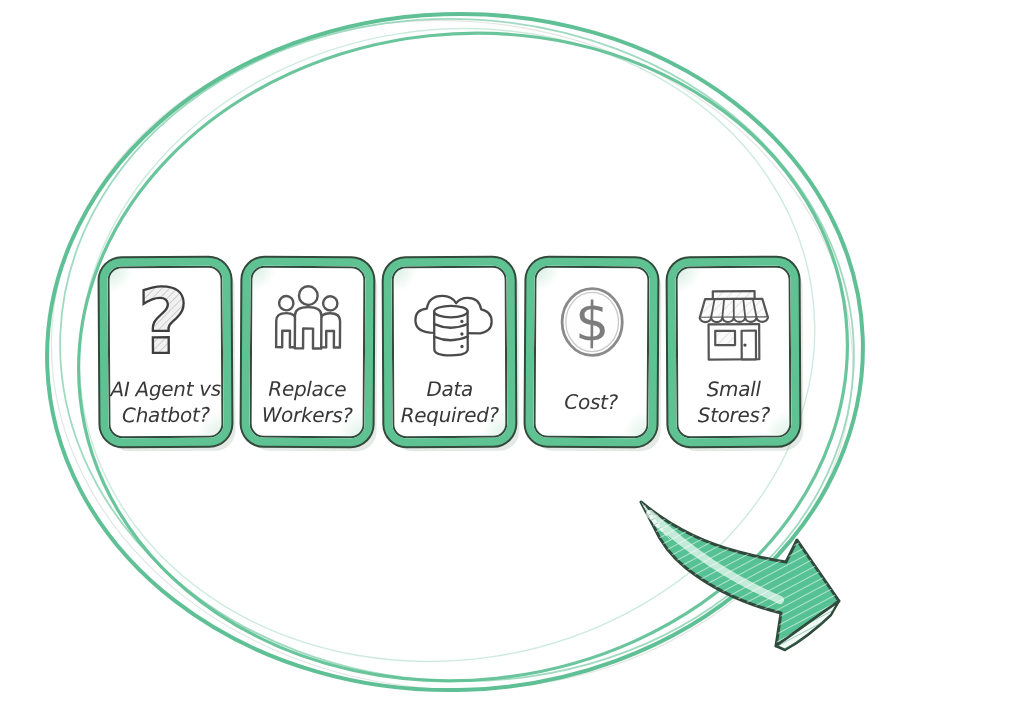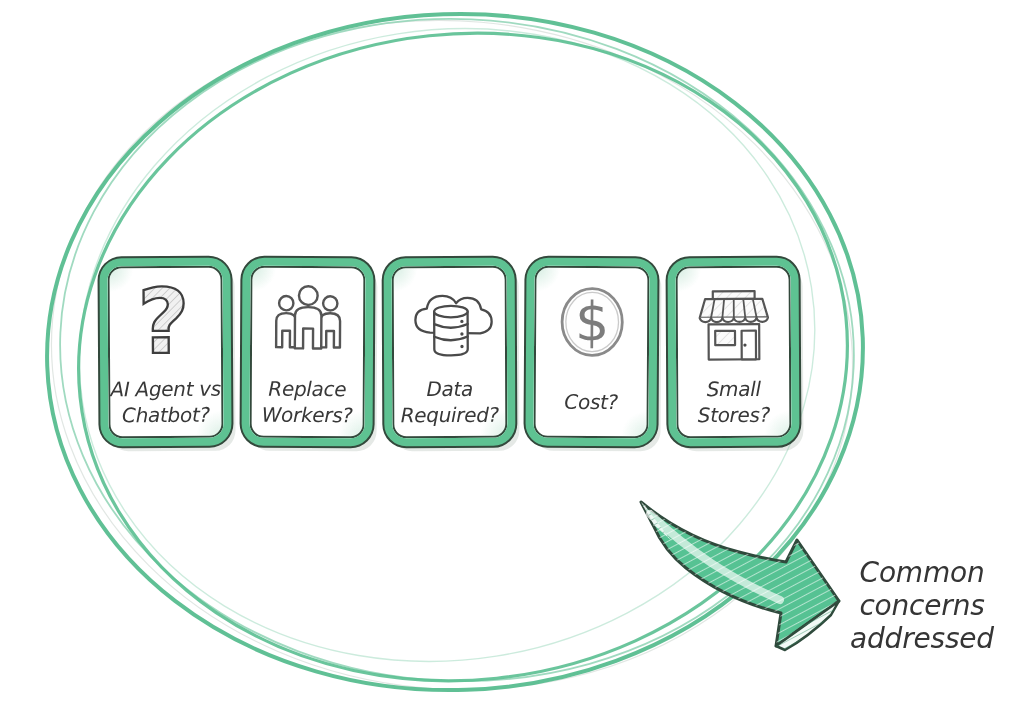--- a/index.html
+++ b/index.html
@@ -180,17 +180,14 @@
           <rect x="47" y="48" width="13" height="26" fill="#ffffff"></rect>
           <circle cx="50" cy="61" r="1.5" fill="#4a4a4a" stroke="none"></circle>
         </svg>
       </div>
       <div class="label">Small
 Stores?</div>
     </div>
 
   </div>
 
-  <div class="annotation">Common
-concerns
-addressed</div>
 
 </div>
 
 </body></html>

